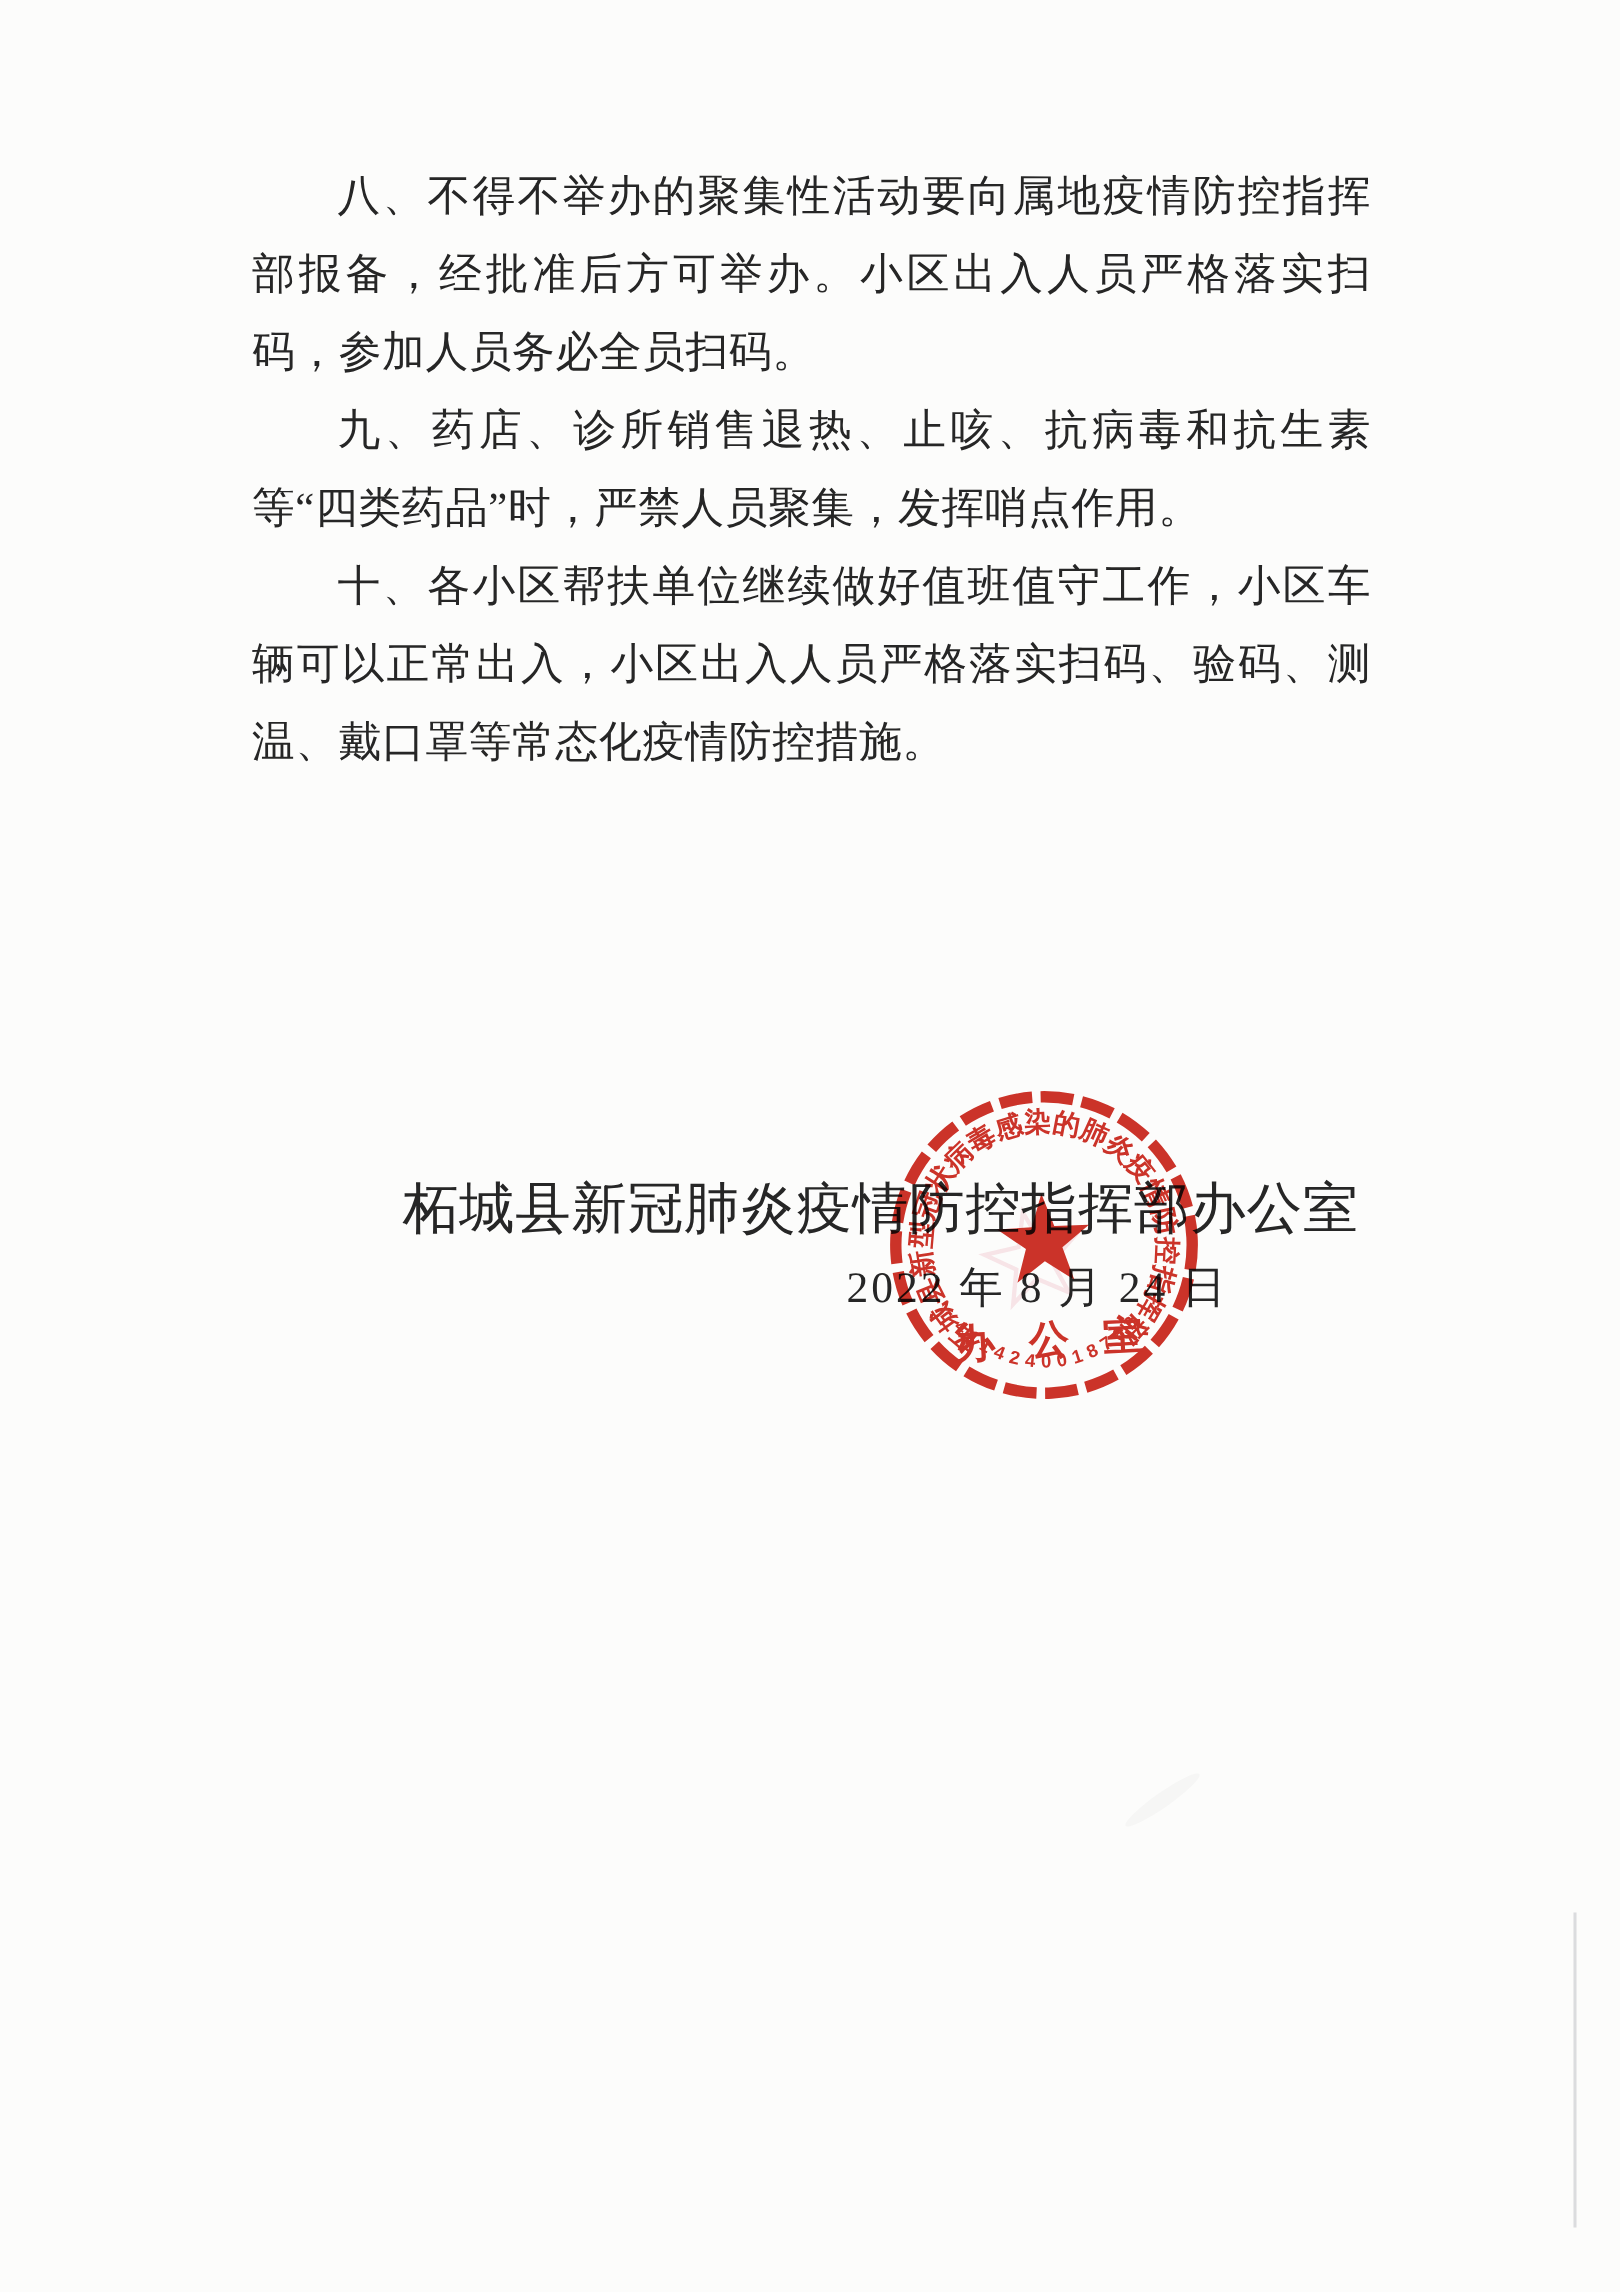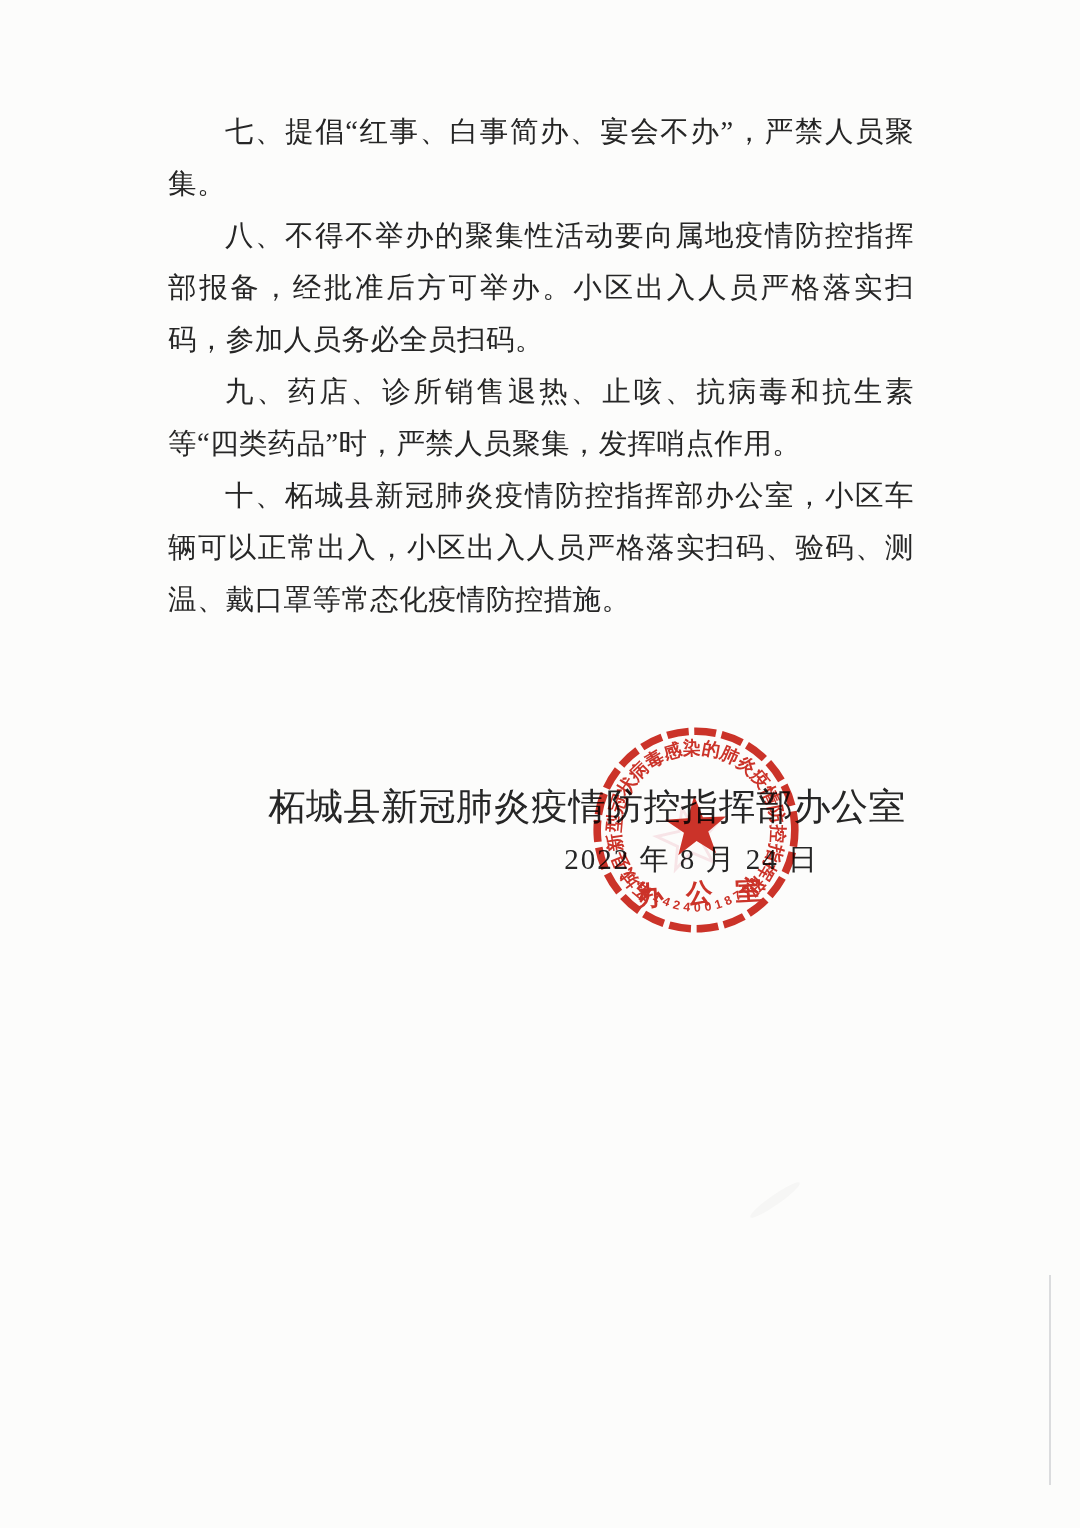--- a/index.html
+++ b/index.html
@@ -56,24 +56,23 @@
     position:absolute;left:745px;top:1195px;width:60px;height:10px;
     background:rgba(90,95,105,.04);transform:rotate(-35deg);border-radius:50%;
   }
 </style>
 </head>
 <body>
 
 <div class="page">
 
   <div class="doc-body">
-    <p>七、提倡“红事、白事简办、宴会不办”，严禁人员聚集。</p>
     <p>八、不得不举办的聚集性活动要向属地疫情防控指挥部报备，经批准后方可举办。小区出入人员严格落实扫码，参加人员务必全员扫码。</p>
     <p>九、药店、诊所销售退热、止咳、抗病毒和抗生素等“四类药品”时，严禁人员聚集，发挥哨点作用。</p>
-    <p>十、柘城县新冠肺炎疫情防控指挥部办公室，小区车辆可以正常出入，小区出入人员严格落实扫码、验码、测温、戴口罩等常态化疫情防控措施。</p>
+    <p>十、各小区帮扶单位继续做好值班值守工作，小区车辆可以正常出入，小区出入人员严格落实扫码、验码、测温、戴口罩等常态化疫情防控措施。</p>
   </div>
 
   <div class="sig-block">
     <div class="sig-line">柘城县新冠肺炎疫情防控指挥部办公室</div>
     <div class="date-line">2022 年 8 月 24 日</div>
   </div>
 
   <div class="stamp">
     <svg viewBox="0 0 240 240" xmlns="http://www.w3.org/2000/svg">
 

